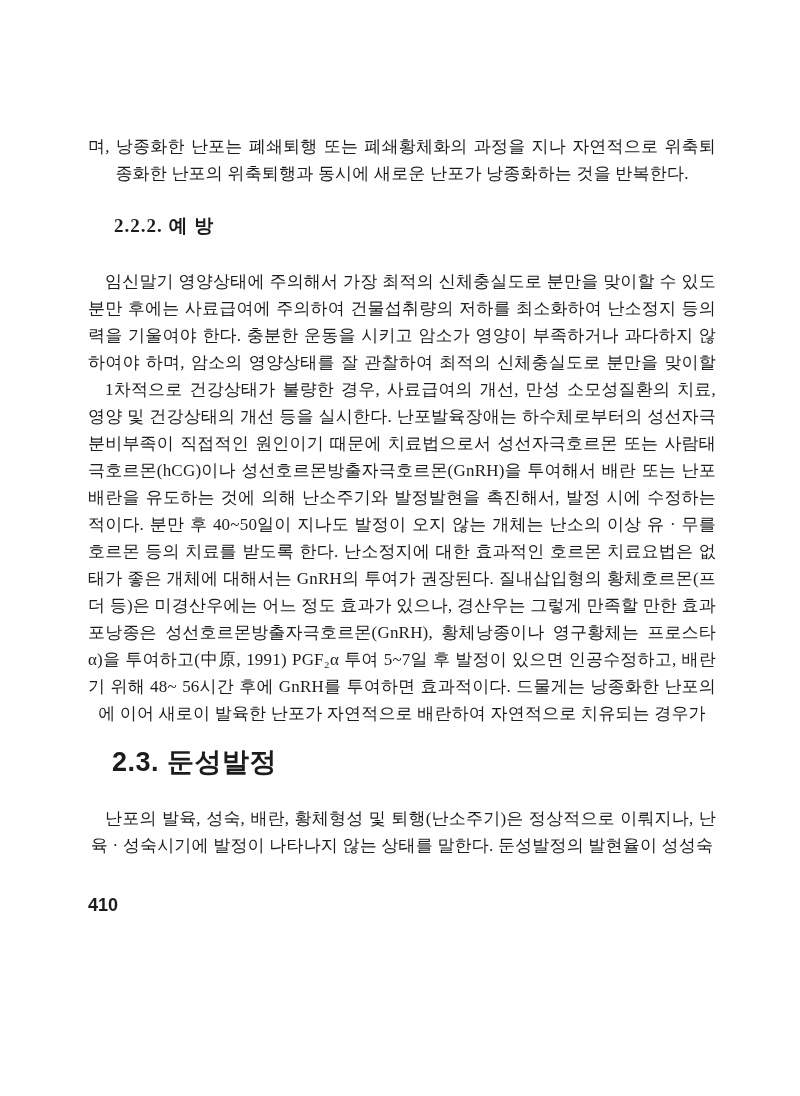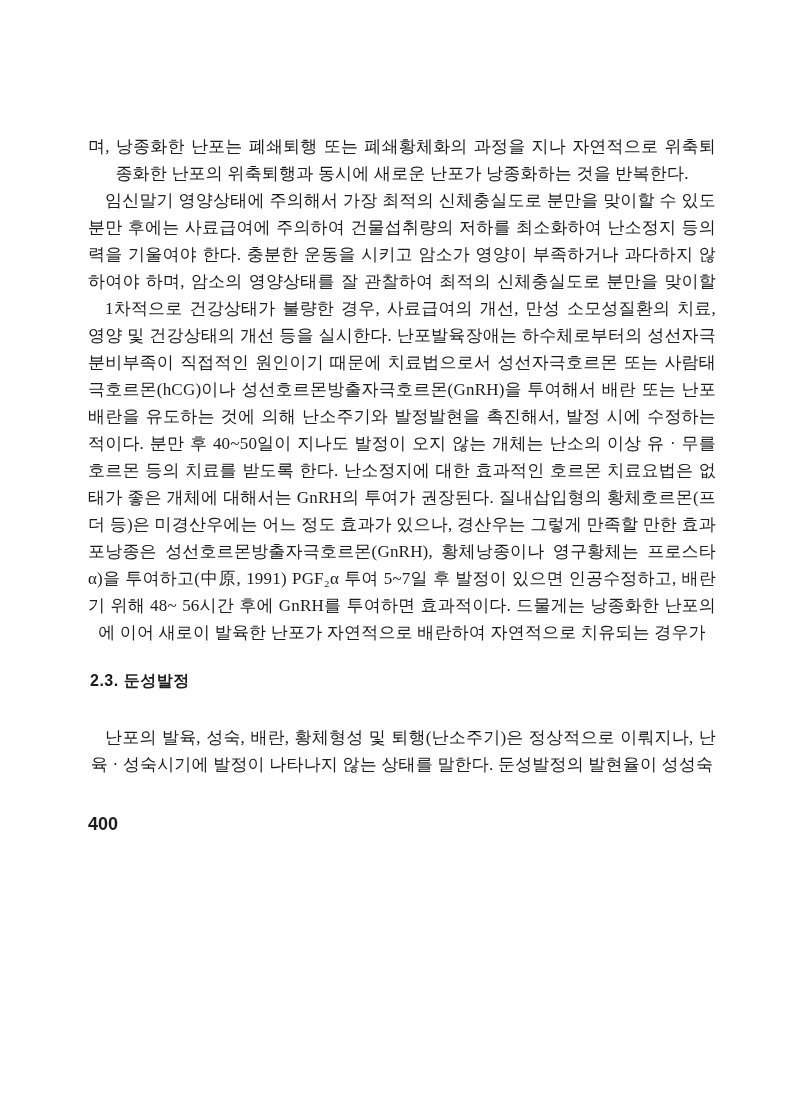--- a/index.html
+++ b/index.html
@@ -39,23 +39,23 @@
   .heading-sub {
     font-weight: bold;
     font-size: 19px;
     line-height: 26px;
     margin-left: 26px;
     letter-spacing: 1px;
   }
   .heading-main {
     font-family: "Liberation Sans", "DejaVu Sans", sans-serif;
     font-weight: bold;
-    font-size: 16px;
+    font-size: 27px;
     line-height: 30px;
-    margin-left: 2px;
+    margin-left: 24px;
     letter-spacing: 0.5px;
   }
 
   
   .para + .heading-sub  { margin-top: 26px; }
   .heading-sub + .para  { margin-top: 29px; }
   .para + .heading-main { margin-top: 20px; }
   .heading-main + .para { margin-top: 28px; }
 
   .page-number {
@@ -68,20 +68,21 @@
 </style>
 </head>
 <body>
 
 <div class="page">
   <main>
       <div class="para">
         <div class="line fill">며, 낭종화한 난포는 폐쇄퇴행 또는 폐쇄황체화의 과정을 지나 자연적으로 위축퇴행하나, 낭</div>
         <div class="line">종화한 난포의 위축퇴행과 동시에 새로운 난포가 낭종화하는 것을 반복한다.</div>
       </div>
+      <div class="heading-sub">2.2.2. 예 방</div>
       <div class="para">
         <div class="line fill indent">임신말기 영양상태에 주의해서 가장 최적의 신체충실도로 분만을 맞이할 수 있도록 하며,</div>
         <div class="line fill">분만 후에는 사료급여에 주의하여 건물섭취량의 저하를 최소화하여 난소정지 등의 예방에 노</div>
         <div class="line fill">력을 기울여야 한다. 충분한 운동을 시키고 암소가 영양이 부족하거나 과다하지 않도록 관리</div>
         <div class="line fill">하여야 하며, 암소의 영양상태를 잘 관찰하여 최적의 신체충실도로 분만을 맞이할 수 있도록</div>
       </div>
       <div class="para">
         <div class="line fill indent">1차적으로 건강상태가 불량한 경우, 사료급여의 개선, 만성 소모성질환의 치료, 환경조건,</div>
         <div class="line fill">영양 및 건강상태의 개선 등을 실시한다. 난포발육장애는 하수체로부터의 성선자극호르몬의</div>
         <div class="line fill">분비부족이 직접적인 원인이기 때문에 치료법으로서 성선자극호르몬 또는 사람태반성성선자</div>
@@ -95,14 +96,14 @@
         <div class="line fill">α)을 투여하고(中原, 1991) PGF₂α 투여 5~7일 후 발정이 있으면 인공수정하고, 배란을 자극하</div>
         <div class="line fill">기 위해 48~ 56시간 후에 GnRH를 투여하면 효과적이다. 드물게는 낭종화한 난포의 위축퇴행</div>
         <div class="line">에 이어 새로이 발육한 난포가 자연적으로 배란하여 자연적으로 치유되는 경우가 있다.</div>
       </div>
       <div class="heading-main">2.3. 둔성발정</div>
       <div class="para">
         <div class="line fill indent">난포의 발육, 성숙, 배란, 황체형성 및 퇴행(난소주기)은 정상적으로 이뤄지나, 난포의 발</div>
         <div class="line">육 · 성숙시기에 발정이 나타나지 않는 상태를 말한다. 둔성발정의 발현율이 성성숙시기에 1,</div>
       </div>
     </main>
-  <div class="page-number">400</div>
+  <div class="page-number">410</div>
 </div>
 
 </body></html>

